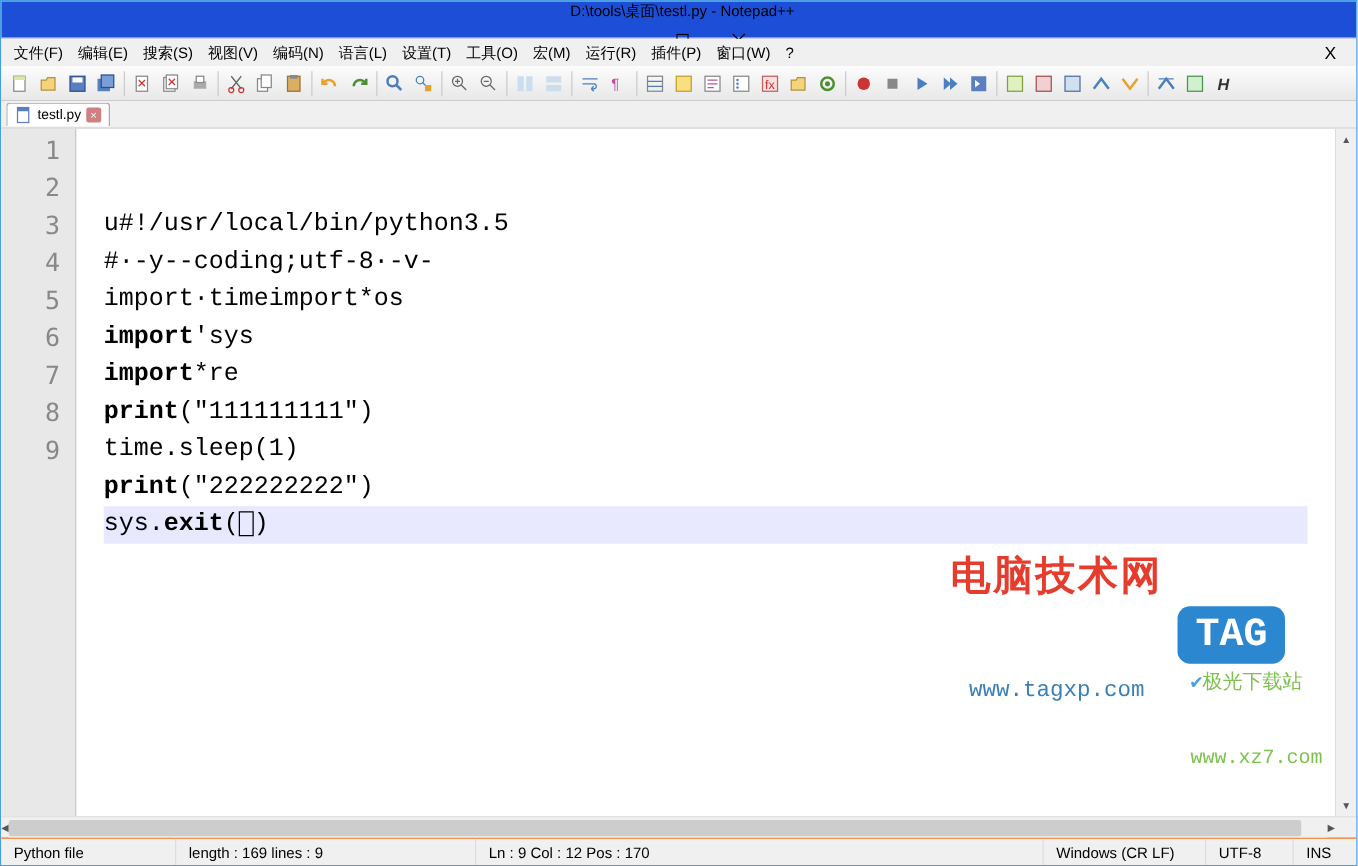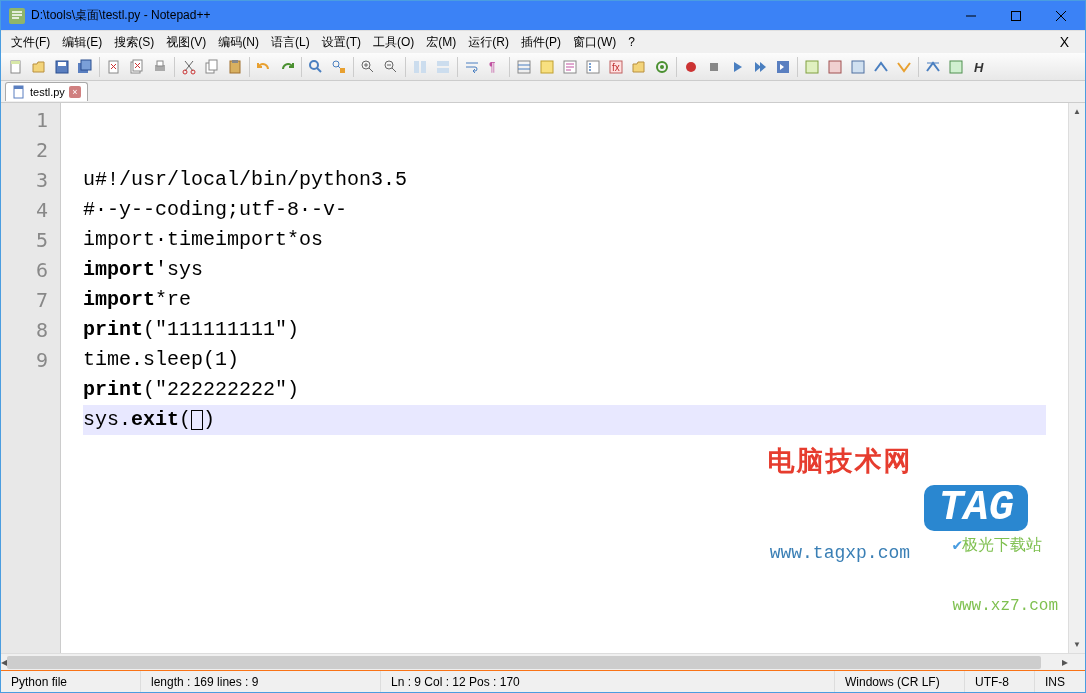--- a/index.html
+++ b/index.html
@@ -1,17 +1,17 @@
 <!DOCTYPE html>
 <html><head>
 <meta charset="utf-8">
 <style>
 * { box-sizing: border-box; margin: 0; padding: 0; }
 body { font-family: "Microsoft YaHei", sans-serif; font-size: 12px; background: #fff; width: 1086px; height: 693px; overflow: hidden; border: 1px solid #4a9de0; display: flex; flex-direction: column; }
-.titlebar { height: 30px; background: #3b82f6; display: flex; align-items: center; padding: 0 2px 0 8px; border-bottom: 1px solid #e0e0e0; }
+.titlebar { height: 30px; background: #1d4ed8; display: flex; align-items: center; padding: 0 2px 0 8px; border-bottom: 1px solid #e0e0e0; flex-direction: column; }
 .titlebar-icon { width: 16px; height: 16px; margin-right: 6px; }
 .titlebar-title { flex: 1; font-size: 12px; color: #000; }
 .win-btns { display: flex; }
 .win-btn { width: 45px; height: 28px; display: flex; align-items: center; justify-content: center; color: #000; cursor: pointer; }
 .menubar { height: 22px; background: #f0f0f0; display: flex; align-items: center; padding: 0 4px; }
 .menu-item { padding: 2px 6px; cursor: pointer; font-size: 12px; text-align: right; }
 .menubar-x { margin-left: auto; padding: 0 12px; font-size: 14px; cursor: pointer; }
 .toolbar { height: 28px; background: linear-gradient(#fcfcfc,#e8e8e8); border-bottom: 1px solid #ccc; display: flex; align-items: center; padding: 0 4px; gap: 1px; overflow: hidden; }
 .tb-btn { width: 22px; height: 22px; display: flex; align-items: center; justify-content: center; cursor: pointer; border-radius: 2px; }
 .tb-sep { width: 1px; height: 20px; background: #ccc; margin: 0 2px; }
@@ -30,23 +30,23 @@
 .scroll-btn { height: 17px; display: flex; align-items: center; justify-content: center; background: #f0f0f0; font-size: 8px; color: #555; }
 .scroll-track-v { flex: 1; background: #f0f0f0; }
 .scroll-h { height: 17px; background: #f0f0f0; border-top: 1px solid #ddd; display: flex; }
 .scroll-track-h { flex: 1; background: #f0f0f0; position: relative; }
 .scroll-thumb-h { position: absolute; left: 0; top: 2px; height: 13px; width: 98%; background: #cdcdcd; border-radius: 2px; }
 .statusbar { height: 22px; background: #f0f0f0; border-top: 1px solid #f97316; display: flex; align-items: flex-end; font-size: 12px; }
 .status-cell { padding: 0 10px; border-right: 1px solid #ddd; height: 100%; display: flex; align-items: center; }
 .status-cell.wide { flex: 1; }
 .watermark { position: absolute; right: 40px; bottom: 25px; pointer-events: none; display: flex; align-items: center; gap: 12px; }
 .wm-text { text-align: center; }
-.wm-text .t1 { font-size: 27px; font-weight: bold; color: #e63c2e; letter-spacing: 2px; }
+.wm-text .t1 { font-size: 32px; font-weight: bold; color: #e63c2e; letter-spacing: 2px; }
 .wm-text .t2 { font-size: 18px; color: #3a7fb5; }
-.wm-tag { background: #2a87d0; color: #fff; font-size: 42px; font-weight: bold; padding: 8px 14px; border-radius: 10px; font-style: italic; }
+.wm-tag { background: #2a87d0; color: #fff; font-size: 32px; font-weight: bold; padding: 8px 14px; border-radius: 10px; }
 .wm-sub { position: absolute; right: 10px; bottom: 2px; font-size: 16px; color: #7fc050; pointer-events: none; }
 .wm-sub .g { color: #4a9de0; font-weight: bold; }
 </style>
 </head>
 <body>
 
 <div class="titlebar">
   <svg class="titlebar-icon" viewBox="0 0 16 16">
       <rect width="16" height="16" fill="#8fb56a" rx="2"></rect>
       <path d="M3 4h10M3 7h10M3 10h7" stroke="#fff" stroke-width="1.5"></path>

